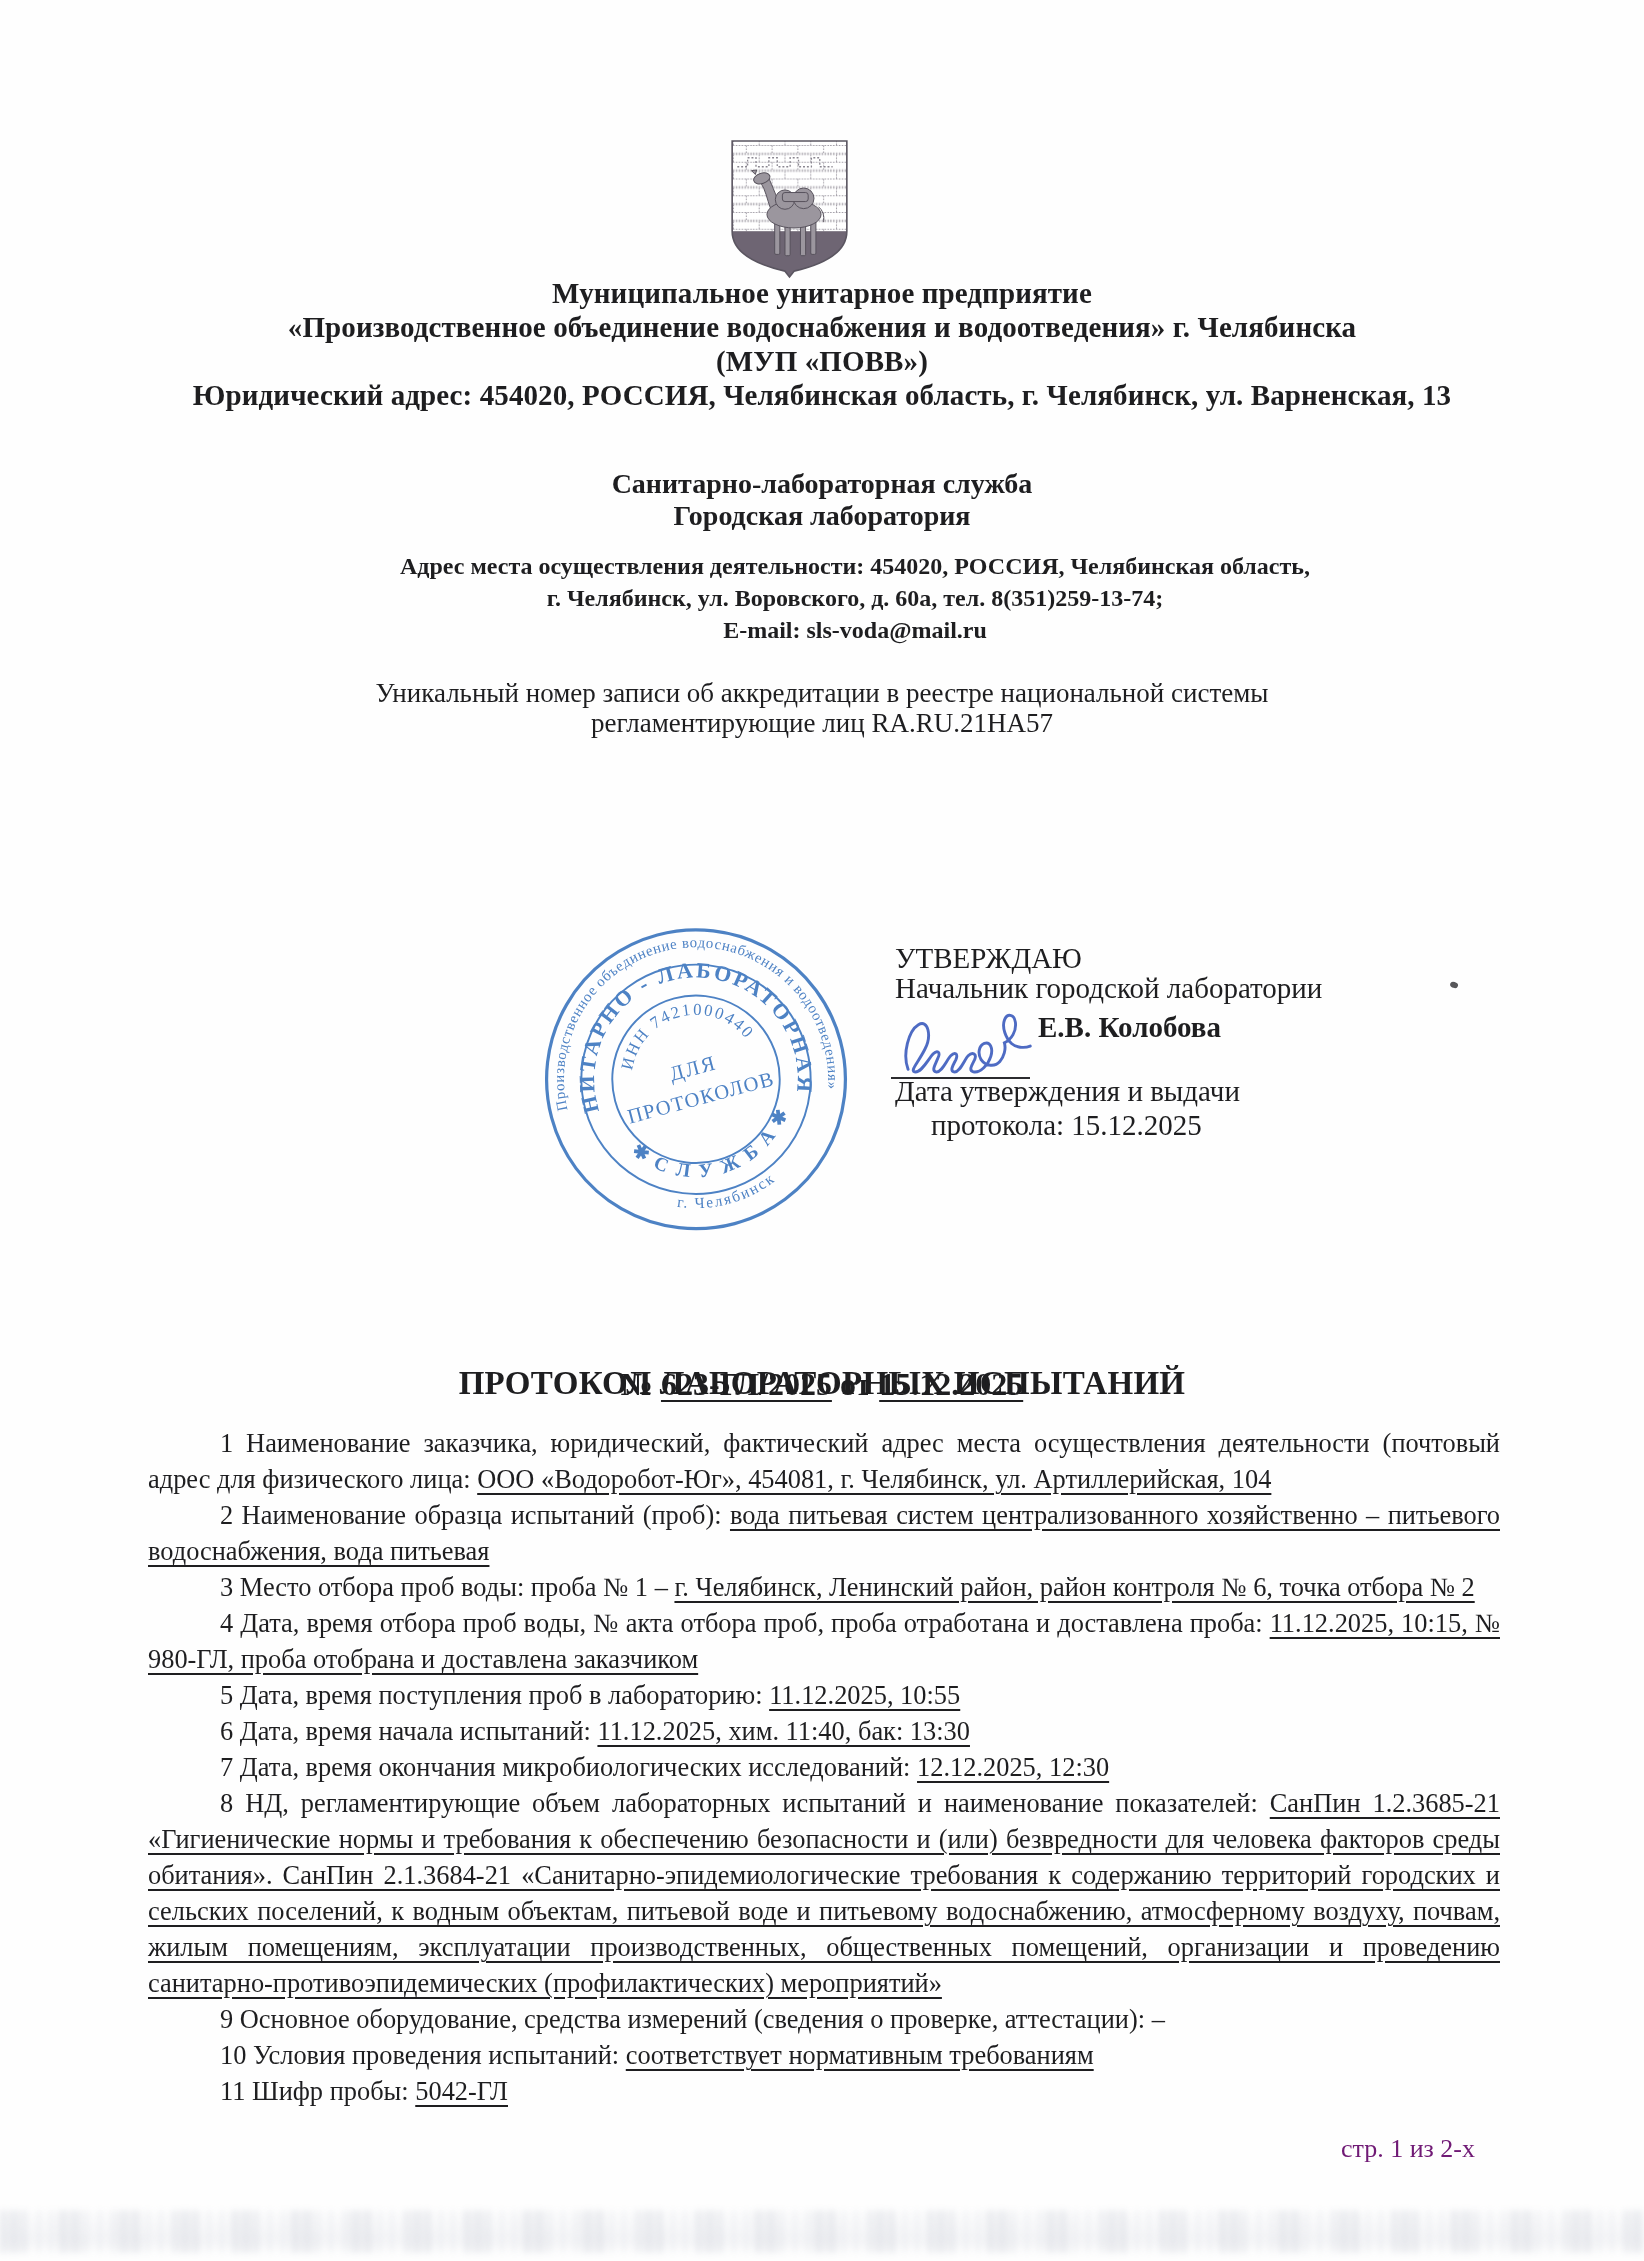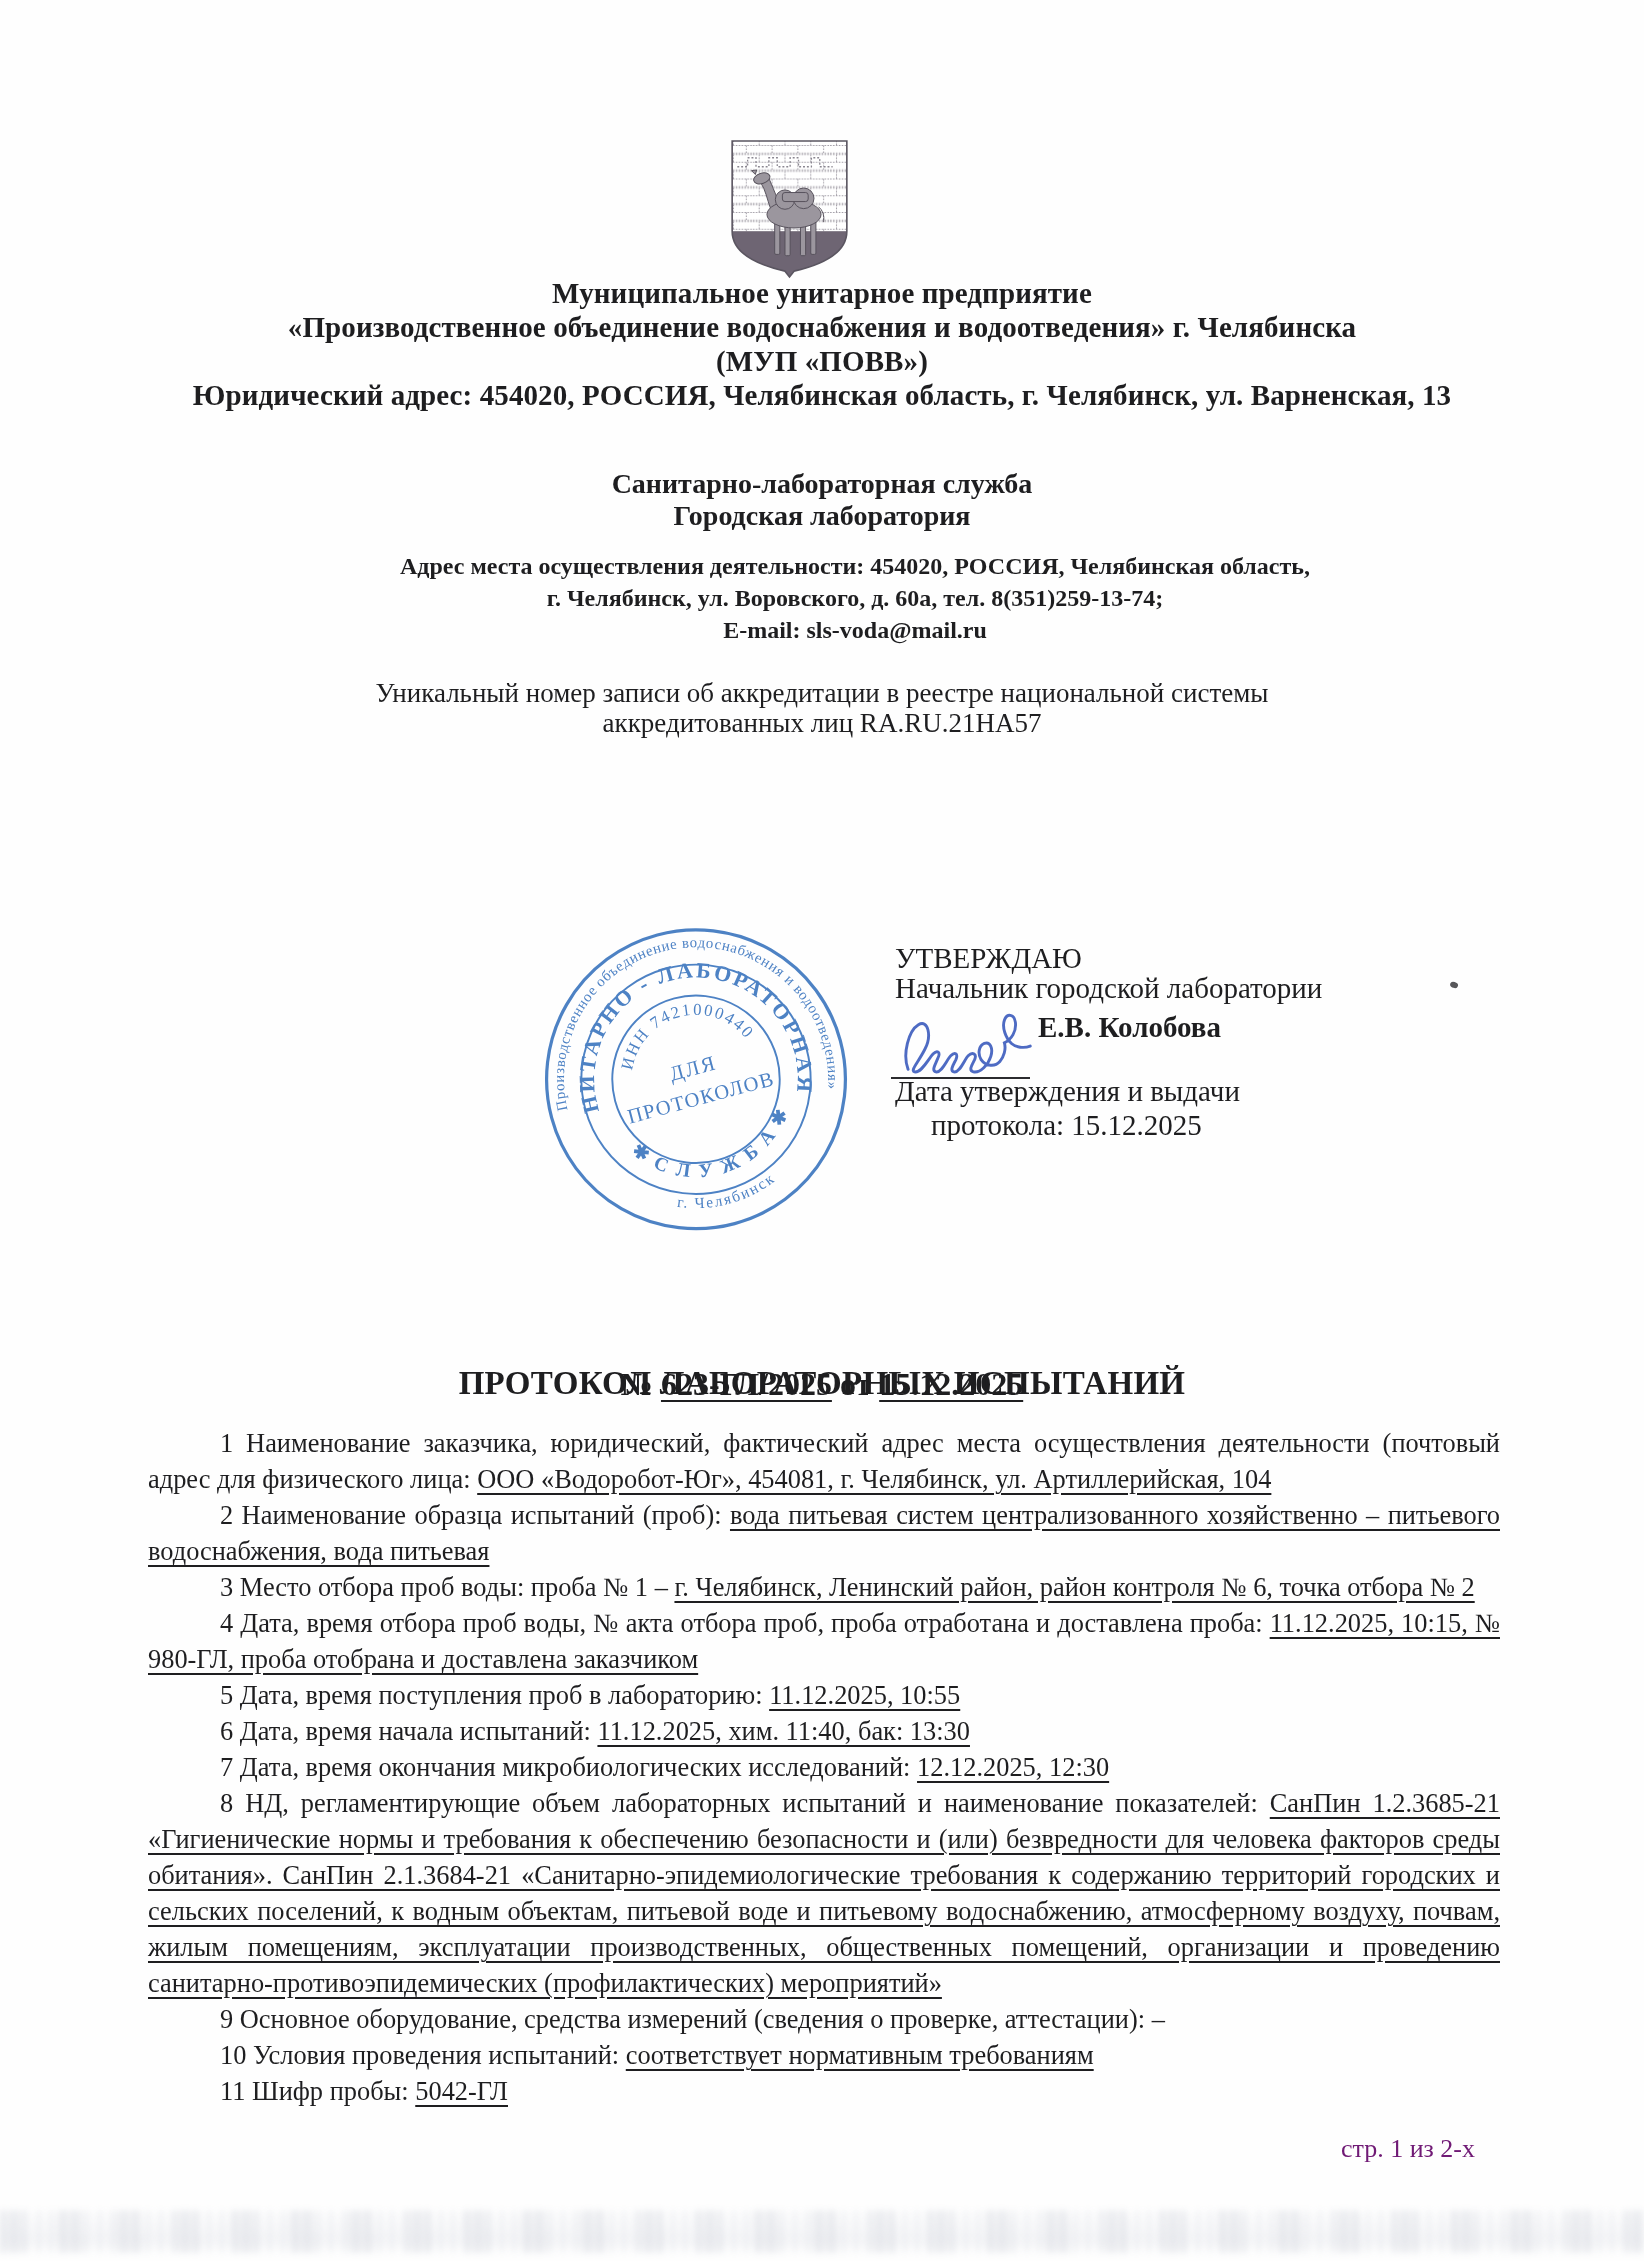--- a/index.html
+++ b/index.html
@@ -86,21 +86,21 @@
 </div>
 
 <div class="abs center addr" style="top:550px;">
   <div>Адрес места осуществления деятельности: 454020, РОССИЯ, Челябинская область,</div>
   <div>г. Челябинск, ул. Воровского, д. 60а, тел. 8(351)259-13-74;</div>
   <div>E-mail: sls-voda@mail.ru</div>
 </div>
 
 <div class="abs center accr" style="top:678px;">
   <div>Уникальный номер записи об аккредитации в реестре национальной системы</div>
-  <div>аккредитованных лиц RA.RU.21HA57</div>
+  <div>регламентирующие лиц RA.RU.21HA57</div>
 </div>
 
 <svg class="abs stamp" style="left:535px;top:918px;" width="322" height="329" viewBox="0 0 500 510">
   <defs>
     <path id="outerTop" d="M45,250 a205,205 0 1 1 410,0 a205,205 0 1 1 -410,0"></path>
     <path id="outerBottom" d="M50,250 a200,200 0 1 0 400,0 a200,200 0 1 0 -400,0"></path>
     <path id="midTop" d="M92,250 a158,158 0 1 1 316,0 a158,158 0 1 1 -316,0"></path>
     <path id="midBottom" d="M98,250 a152,152 0 1 0 304,0 a152,152 0 1 0 -304,0"></path>
     <path id="innTop" d="M150,250 a100,100 0 1 1 200,0 a100,100 0 1 1 -200,0"></path>
   </defs>

